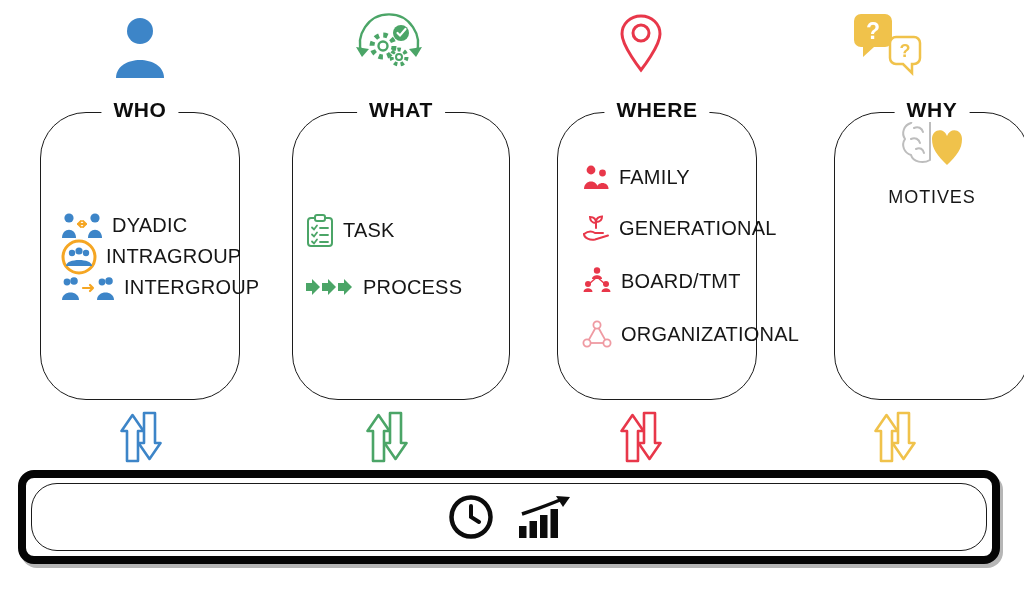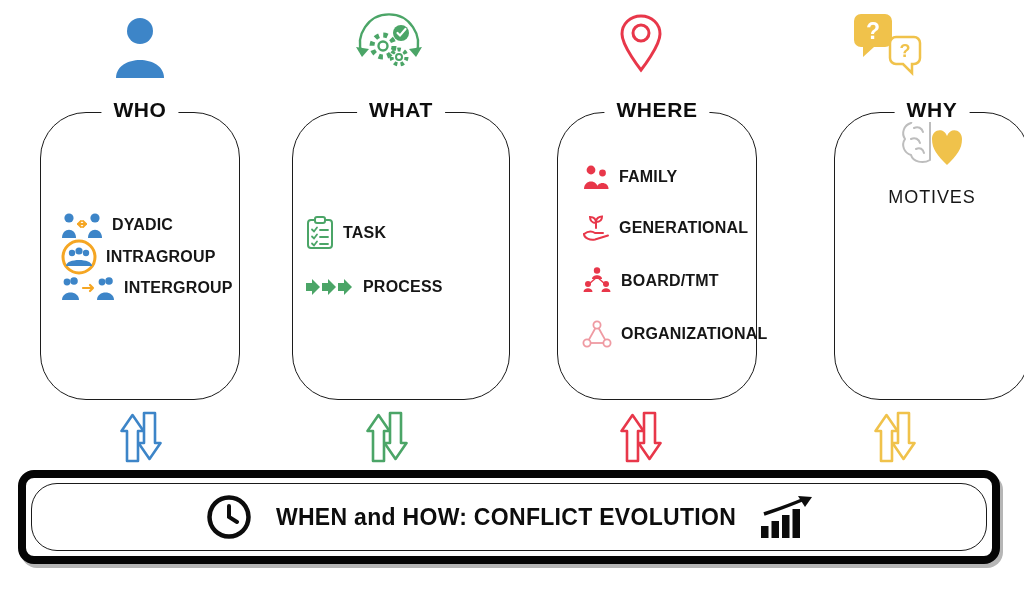--- a/index.html
+++ b/index.html
@@ -11,21 +11,21 @@
   
   .box { position:absolute; top:112px; height:288px; border:1.7px solid #1c1c1c; border-radius:46px; background:#fff; }
   .box-title { position:absolute; top:-15px; left:50%; transform:translateX(-50%); background:#fff; padding:0 12px;
                font-size:21px; font-weight:700; letter-spacing:.6px; color:#0d0d0d; white-space:nowrap; }
   .items { display:flex; flex-direction:column; justify-content:center; height:100%; }
   .items-who   { padding-left:20px; }
   .items-what  { padding-left:13px; gap:28px; }
   .items-where { padding-left:24px; gap:24px; }
   .item { display:flex; align-items:center; gap:9px; }
   .item-icon { display:flex; align-items:center; justify-content:center; flex:0 0 auto; }
-  .item-label { font-size:16px; color:#161616; font-weight:700; letter-spacing:.2px; white-space:nowrap; }
+  .item-label { font-size:20px; color:#161616; font-weight:400; letter-spacing:.2px; white-space:nowrap; }
 
   .why-content { height:100%; display:flex; flex-direction:column; align-items:center; justify-content:flex-start; gap:18px; padding-bottom:44px; }
   .motives-label { font-size:18px; font-weight:500; letter-spacing:.9px; color:#161616; }
 
   .updown { position:absolute; top:410px; width:42px; height:54px; }
 
   
   .bottom-bar { position:absolute; left:18px; top:470px; width:982px; height:94px;
                 border:8px solid #050505; border-radius:16px; background:#fff;
                 box-shadow:3px 4px 0 rgba(110,110,110,.5); }
@@ -286,21 +286,20 @@
   </div>
 
   <div class="bottom-bar">
     <div class="bottom-inner">
       <span class="item-icon">
         <svg width="46" height="46" viewBox="0 0 46 46">
           <circle cx="23" cy="23" r="19.5" fill="none" stroke="#0c0c0c" stroke-width="4.5"></circle>
           <path d="M23 12 V23 L31 28" fill="none" stroke="#0c0c0c" stroke-width="4" stroke-linecap="round"></path>
         </svg>
       </span>
-      <span class="bottom-text">WHEN and HOW: CONFLICT EVOLUTION</span>
       <span class="item-icon">
         <svg width="52" height="42" viewBox="0 0 52 42">
           <g fill="#0c0c0c">
             <rect x="1" y="30" width="7.5" height="12"></rect>
             <rect x="11.5" y="25" width="7.5" height="17"></rect>
             <rect x="22" y="19" width="7.5" height="23"></rect>
             <rect x="32.5" y="13" width="7.5" height="29"></rect>
           </g>
           <path d="M4 18 C16 14 30 9 42 4" fill="none" stroke="#0c0c0c" stroke-width="3.5"></path>
           <polygon points="38,0 52,1 45,11" fill="#0c0c0c"></polygon>

